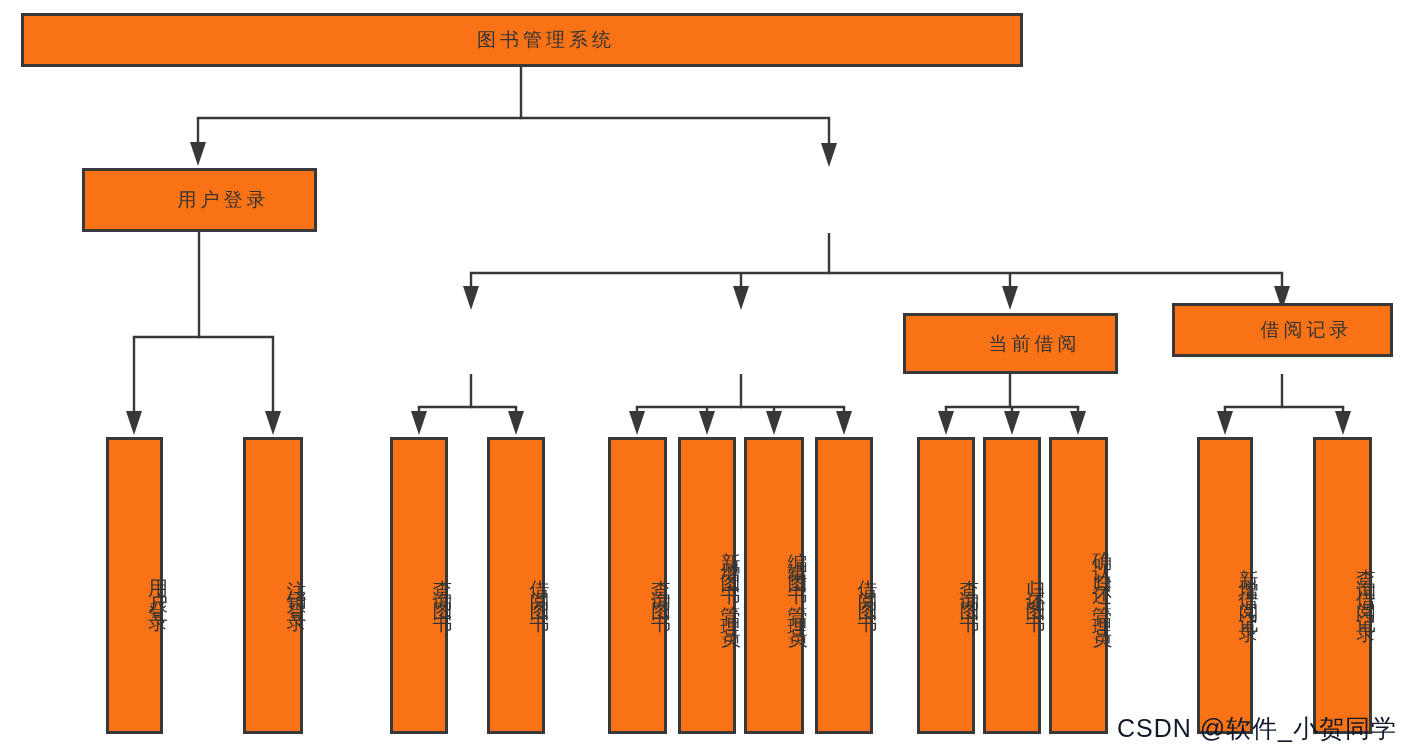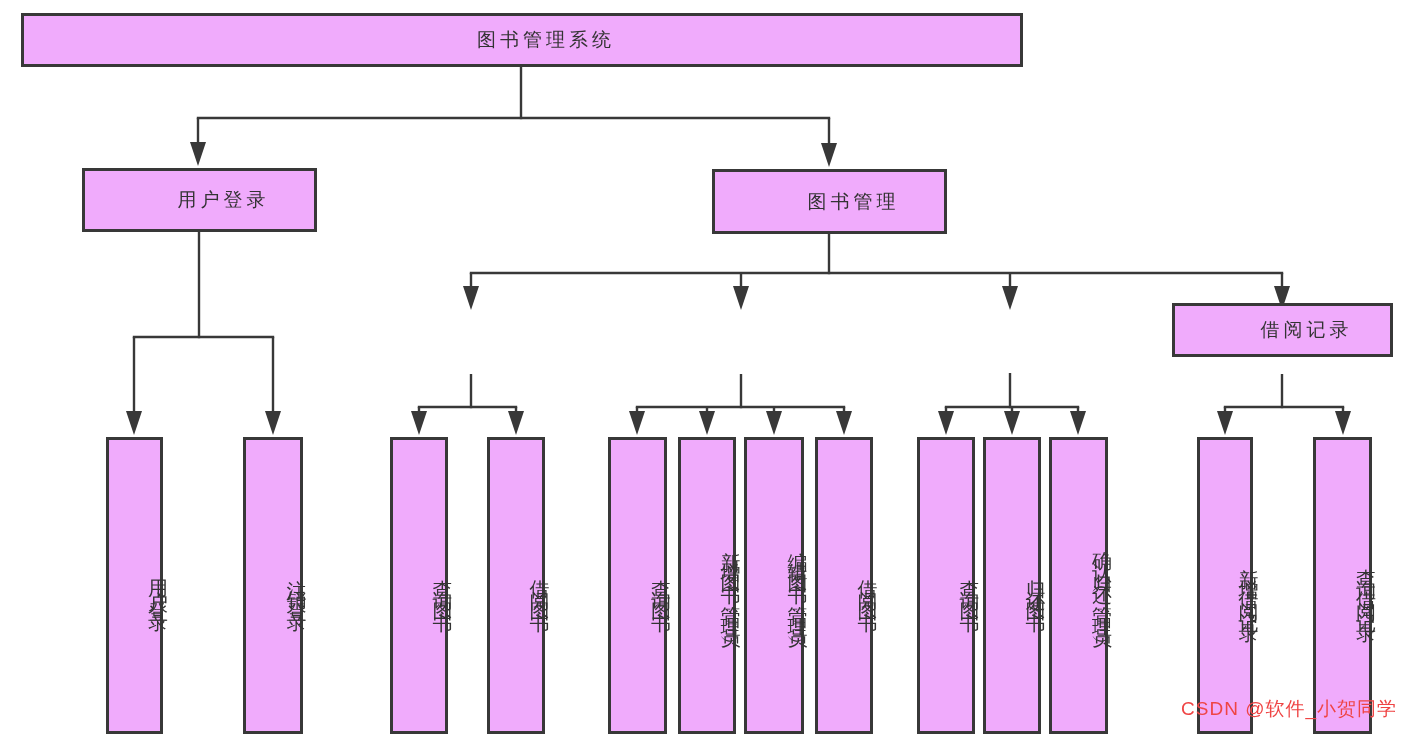--- a/index.html
+++ b/index.html
@@ -8,44 +8,44 @@
     width:1405px;height:747px;
     background:#ffffff;
     overflow:hidden;
     font-family:"Liberation Sans","DejaVu Sans",sans-serif;
   }
   #wires{position:absolute;left:0;top:0;width:1405px;height:747px;}
   .box{
     position:absolute;
     box-sizing:border-box;
     border:3px solid #383838;
-    background:#f0abfc;
+    background:#f97316;
     display:flex;align-items:center;justify-content:center;
     color:#333333;
     padding-left:48px;
   }
   .hbox .lbl{
     font-size:19px;
     letter-spacing:4px;
     white-space:nowrap;
     color:#333333;
   }
   .vbox .lbl{
     writing-mode:vertical-rl;
     text-orientation:mixed;
     font-size:20px;
     letter-spacing:11px;
     line-height:1;
     color:#333333;
   }
   #watermark{
     position:absolute;
-    top:696px;right:8px;
-    font-size:19px;
-    color:#ef4444;
+    top:712px;right:8px;
+    font-size:25px;
+    color:#0f172a;
     letter-spacing:1px;
     white-space:nowrap;
   }
 </style>
 </head>
 <body>
 
 <div id="stage">
 
   <svg id="wires" viewBox="0 0 1405 747" xmlns="http://www.w3.org/2000/svg">
@@ -114,24 +114,24 @@
     </g>
   </svg>
 
   <div class="box hbox" style="left:21px;top:13px;width:1002px;height:54px">
     <span class="lbl">图书管理系统</span>
   </div>
 
   <div class="box hbox" style="left:82px;top:168px;width:235px;height:64px">
     <span class="lbl">用户登录</span>
   </div>
-  <div class="box hbox" style="left:712px;top:169px;width:235px;height:65px">
-    <span class="lbl">图书管理</span>
+
+  <div class="box hbox" style="left:903px;top:313px;width:215px;height:61px">
+    <span class="lbl">当前借阅</span>
   </div>
-
   <div class="box hbox" style="left:1172px;top:303px;width:221px;height:54px">
     <span class="lbl">借阅记录</span>
   </div>
 
   <div class="box vbox" style="left:106px;top:437px;width:57px;height:297px">
     <span class="lbl">用户登录</span>
   </div>
   <div class="box vbox" style="left:243px;top:437px;width:60px;height:297px">
     <span class="lbl">注销登录</span>
   </div>

